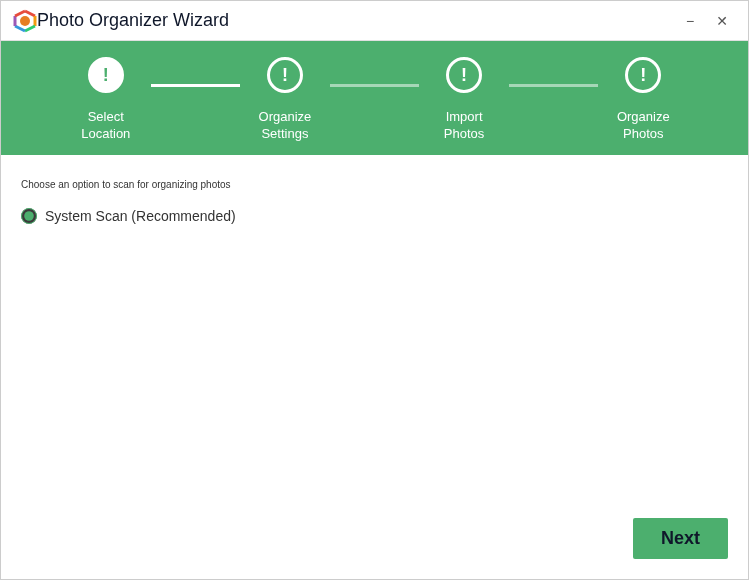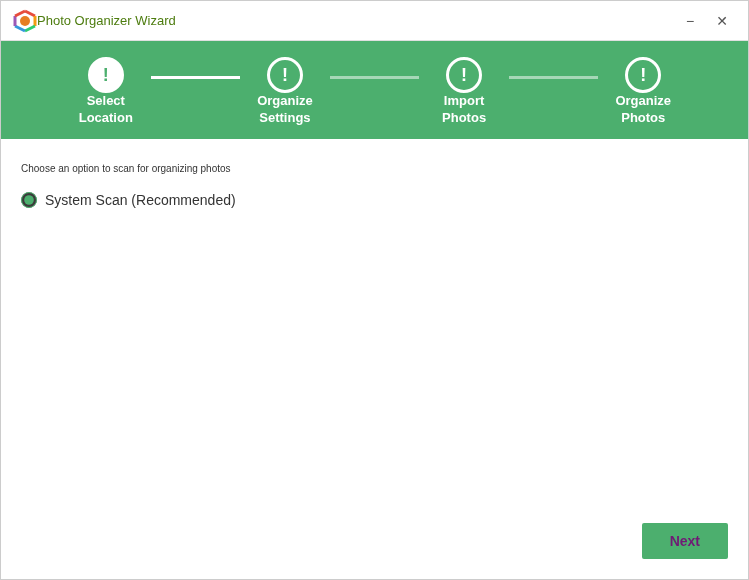--- a/index.html
+++ b/index.html
@@ -18,22 +18,22 @@
     .title-bar {
       display: flex;
       align-items: center;
       height: 40px;
       background: #fff;
       padding: 0 12px;
       border-bottom: 1px solid #e0e0e0;
     }
 
     .title-bar-text {
-      font-size: 13px;
-      color: #4d7c0f;
+      font-size: 18px;
+      color: #0f172a;
       flex: 1;
     }
 
     .title-bar-controls {
       display: flex;
       gap: 4px;
     }
 
     .title-btn {
       width: 28px;
@@ -88,25 +88,25 @@
       position: relative;
     }
 
     .step.active .step-circle {
       background: #fff;
       color: #4caf6e;
       border-color: #fff;
     }
 
     .step-label {
-      margin-top: 0;
+      margin-top: 16px;
       text-align: center;
       color: #fff;
       font-size: 13px;
-      font-weight: 700;
+      font-weight: 400;
       line-height: 1.3;
     }
 
     .step-connector {
       flex: 1;
       height: 3px;
       background: #fff;
       margin-bottom: 28px;
       position: relative;
       top: 0;
@@ -151,24 +151,24 @@
 
     
     .footer {
       position: absolute;
       bottom: 20px;
       right: 20px;
     }
 
     .next-btn {
       background: #4caf6e;
-      color: #701a75;
+      color: #0f172a;
       border: none;
       padding: 10px 28px;
-      font-size: 14px;
+      font-size: 18px;
       font-weight: 600;
       cursor: pointer;
       border-radius: 2px;
     }
 
     
     .app-icon {
       width: 24px;
       height: 24px;
       position: relative;

